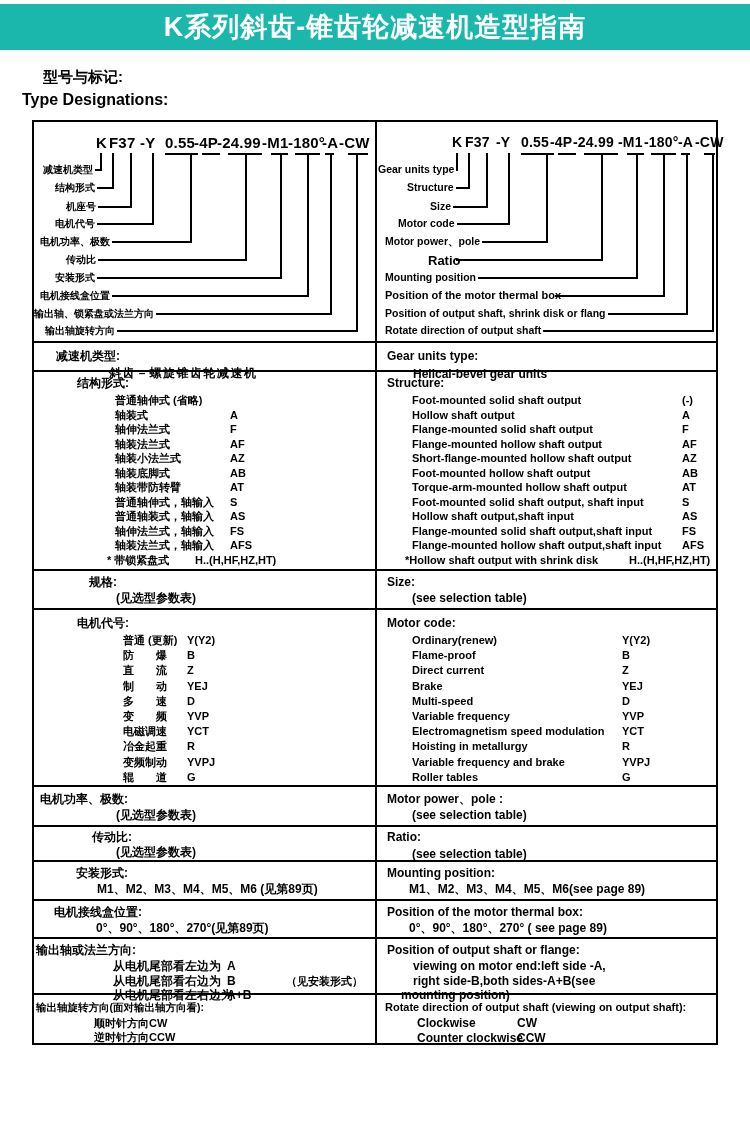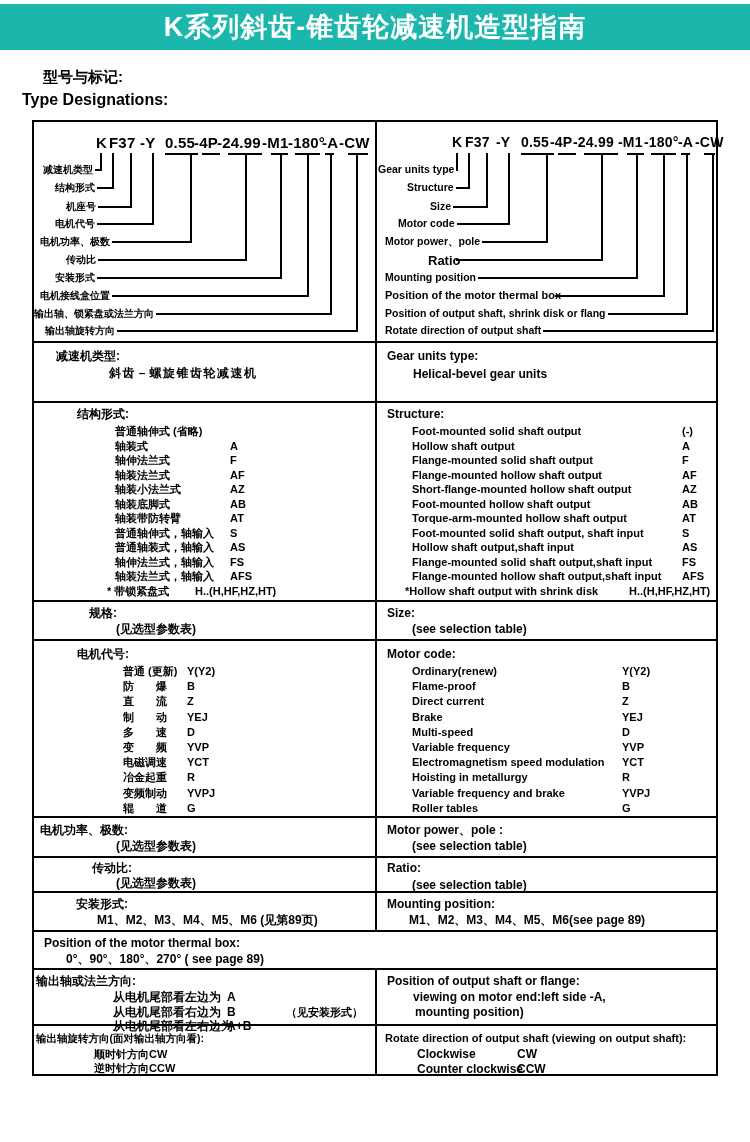--- a/index.html
+++ b/index.html
@@ -136,21 +136,21 @@
           <div class="hl" style="left: 178px; top: 173px; width: 109.5px;"></div>
           <div class="dlabel" style="left: 8px; top: 185px; font-size: 10.5px;">Position of output shaft, shrink disk or flang</div>
           <div class="vl" style="left: 309px; top: 31px; height: 160px;"></div>
           <div class="hl" style="left: 231px; top: 191px; width: 79.5px;"></div>
           <div class="dlabel" style="left: 8px; top: 202px; font-size: 10.5px;">Rotate direction of output shaft</div>
           <div class="vl" style="left: 335px; top: 31px; height: 177px;"></div>
           <div class="hl" style="left: 166px; top: 208px; width: 170.5px;"></div>
         </div>
     </div>
 
-    <div class="trow" style="height:60px">
+    <div class="trow" style="height:29px">
       <div class="cell zh">
         <div class="rt" style="margin:6px 0 0 22px">减速机类型:</div>
         <div class="rv sp" style="margin:3px 0 0 75px">斜齿－螺旋锥齿轮减速机</div>
       </div>
       <div class="cell en">
         <div class="rt" style="margin:6px 0 0 10px">Gear units type:</div>
         <div class="rv" style="margin:4px 0 0 36px">Helical-bevel gear units</div>
       </div>
     </div>
 
@@ -262,40 +262,45 @@
         <div class="rt" style="margin:4px 0 0 42px">安装形式:</div>
         <div class="rv" style="margin:2px 0 0 63px">M1、M2、M3、M4、M5、M6 (见第89页)</div>
       </div>
       <div class="cell en">
         <div class="rt" style="margin:4px 0 0 10px">Mounting position:</div>
         <div class="rv" style="margin:2px 0 0 32px">M1、M2、M3、M4、M5、M6(see page 89)</div>
       </div>
     </div>
 
     <div class="trow" style="height:38px">
+      <div class="cell zh">
+        <div class="rt" style="margin:4px 0 0 20px">电机接线盒位置:</div>
+        <div class="rv" style="margin:2px 0 0 62px">0°、90°、180°、270°(见第89页)</div>
+      </div>
       <div class="cell en">
         <div class="rt" style="margin:4px 0 0 10px">Position of the motor thermal box:</div>
         <div class="rv" style="margin:2px 0 0 32px">0°、90°、180°、270° ( see page 89)</div>
       </div>
     </div>
 
     <div class="trow" style="height:56px">
       <div class="cell zh">
         <div class="rt" style="margin:4px 0 0 2px">输出轴或法兰方向:</div>
         <div class="list" id="outflange-zh" style="margin-top:2px">
             <div class="sline" style="font-size: 12px; line-height: 14.5px;"><div style="display: inline-block; margin-left: 79px;">从电机尾部看左边为</div><div class="codeabs" style="left: 193px;">A</div></div>
             <div class="sline" style="font-size: 12px; line-height: 14.5px;"><div style="display: inline-block; margin-left: 79px;">从电机尾部看右边为</div><div class="codeabs" style="left: 193px;">B</div><div class="codeabs" style="left: 252px; font-size: 11px;">（见安装形式）</div></div>
             <div class="sline" style="font-size: 12px; line-height: 14.5px;"><div style="display: inline-block; margin-left: 79px;">从电机尾部看左右边为</div><div class="codeabs" style="left: 193px;">A+B</div></div>
           </div>
       </div>
       <div class="cell en">
         <div class="rt" style="margin:4px 0 0 10px">Position of output shaft or flange:</div>
         <div class="list" id="outflange-en" style="margin-top:2px">
             <div class="sline" style="font-size: 12px; line-height: 14.5px; margin-left: 36px;">viewing on motor end:left side -A,</div>
-            <div class="sline" style="font-size: 12px; line-height: 14.5px; margin-left: 38px;">mounting position)</div>
+            <div class="sline" style="font-size: 12px; line-height: 14.5px; margin-left: 36px;">right side-B,both sides-A+B(see</div>
+            <div class="sline" style="font-size: 12px; line-height: 14.5px; margin-left: 24px;">mounting position)</div>
           </div>
       </div>
     </div>
 
     <div class="trow" style="height:50px">
       <div class="cell zh">
         <div class="rt" style="margin:5px 0 0 2px;font-size:10.5px">输出轴旋转方向(面对输出轴方向看):</div>
         <div class="list" id="rotation-zh" style="margin-top:2px">
             <div class="sline" style="font-size: 11px; line-height: 14px;"><div style="display: inline-block; margin-left: 60px;">顺时针方向</div><div class="codeabs" style="left: 115px;">CW</div></div>
             <div class="sline" style="font-size: 11px; line-height: 14px;"><div style="display: inline-block; margin-left: 60px;">逆时针方向</div><div class="codeabs" style="left: 115px;">CCW</div></div>

